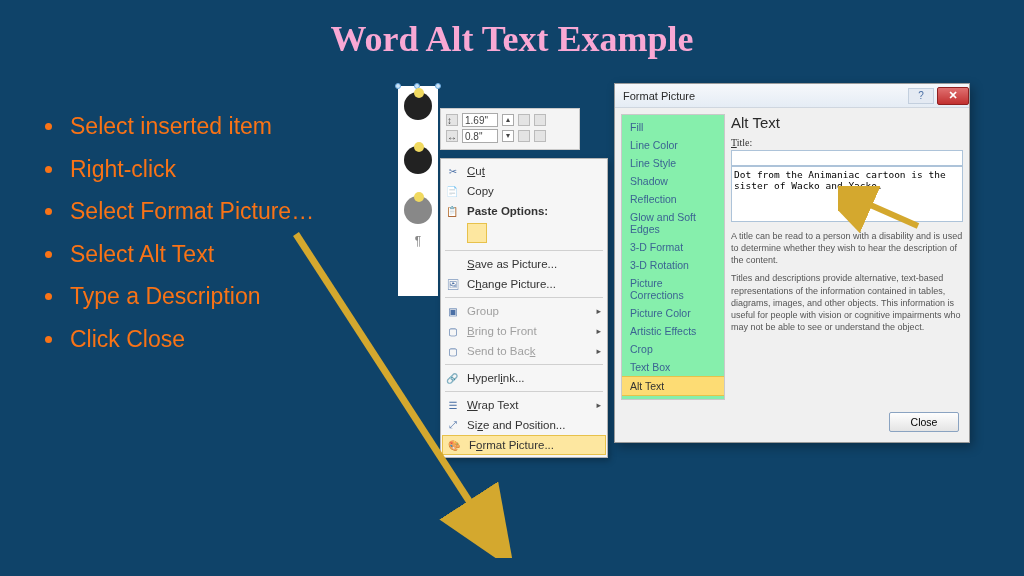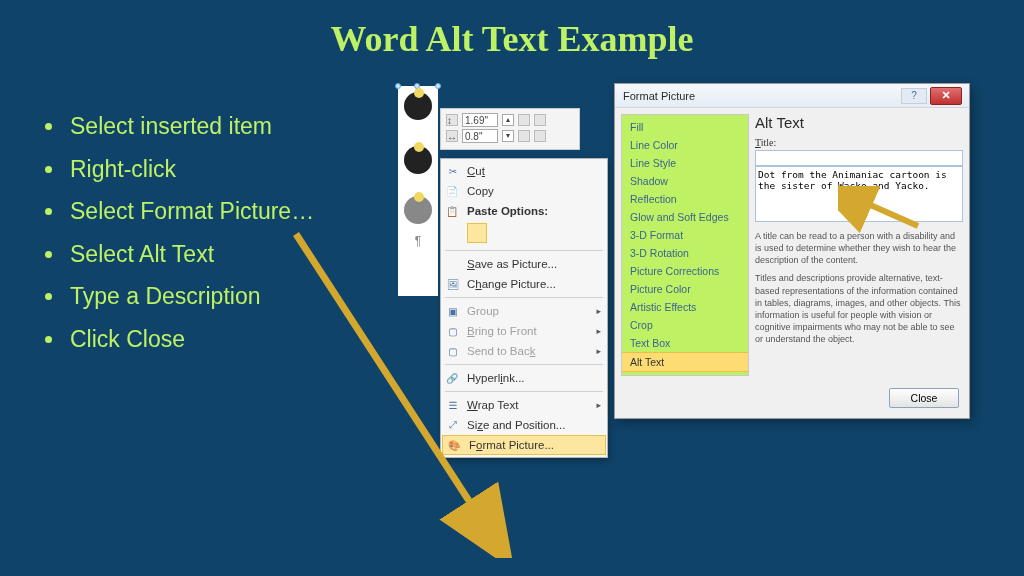--- a/index.html
+++ b/index.html
@@ -5,34 +5,34 @@
     * { margin: 0; padding: 0; box-sizing: border-box; }
     body {
       width: 1024px;
       height: 576px;
       background: #0f4369;
       font-family: Arial, sans-serif;
       position: relative;
       overflow: hidden;
     }
     .title {
-      color: #bef264;
+      color: #f9a8d4;
       font-family: Georgia, 'Times New Roman', serif;
       font-weight: bold;
       font-size: 36px;
       text-align: center;
       padding-top: 18px;
       padding-bottom: 10px;
     }
     .bullets {
       position: absolute;
       left: 46px;
       top: 105px;
       list-style: disc;
-      color: #bef264;
+      color: #f97316;
       font-size: 23px;
       line-height: 1.85;
       padding-left: 20px;
     }
     .bullets li { padding-left: 4px; }
     
     .size-flyout {
       position: absolute;
       left: 440px;
       top: 108px;
@@ -102,36 +102,36 @@
       background: #f0f0f0;
       border: 1px solid #9a9a9a;
       box-shadow: 3px 4px 10px rgba(0,0,0,0.3);
       font-size: 10px;
       color: #333;
     }
     .dialog .titlebar {
       height: 24px;
       background: linear-gradient(#f6f8fb,#e5ecf5);
       border-bottom:1px solid #cfd6df;
-      display:flex; align-items:center; padding:0 7px 0 8px;
+      display:flex; align-items:center; padding:0 0 0 8px;
       font-size: 11px;
       color:#2a2a2a;
     }
     .dialog .titlebar .spacer{flex:1;}
     .dialog .titlebar .help-btn{width:26px; height:16px; background:#e4eaf3;border:1px solid #c3cfde; font-size:10px; text-align:center; line-height:14px; color:#4a6fa5; margin-right:3px;}
     .dialog .titlebar .close-btn{
       width:32px; height:18px; background:linear-gradient(#e07070,#c13030);
       border:1px solid #8f2020; color:#fff; font-weight:bold; text-align:center; line-height:15px; font-size:11px;
       border-radius:2px;
     }
     .dialog .body { display:flex; padding:6px; gap:6px;}
     .dialog .catlist {
-      width: 128px;
+      width: 104px;
       border:1px solid #c9c9c9;
-      background:#bef264;
+      background:#86efac;
       padding:3px 0;
       font-size:10.5px;
       color:#3b6492;
     }
     .dialog .catlist .cat { padding:3px 8px; cursor:default;}
     .dialog .catlist .cat.sel { background:#fddc74; color:#333; border-top:1px solid #e7c14b;border-bottom:1px solid #e7c14b;}
     .dialog .pane {
       flex:1;
       font-size:10px;
     }

